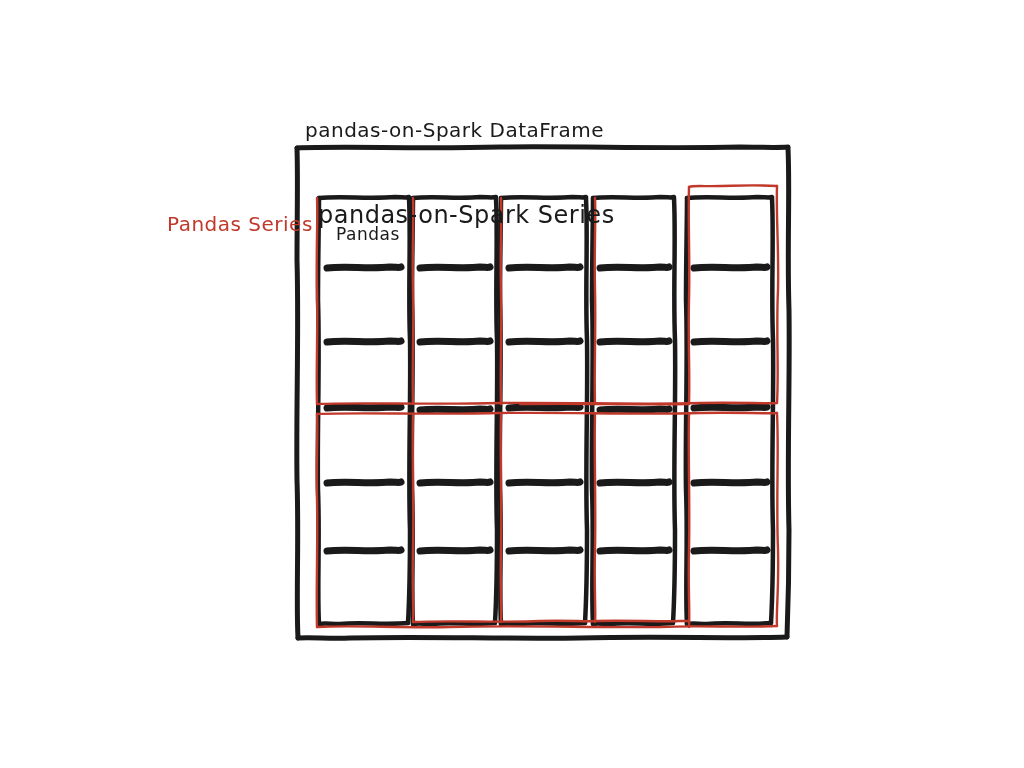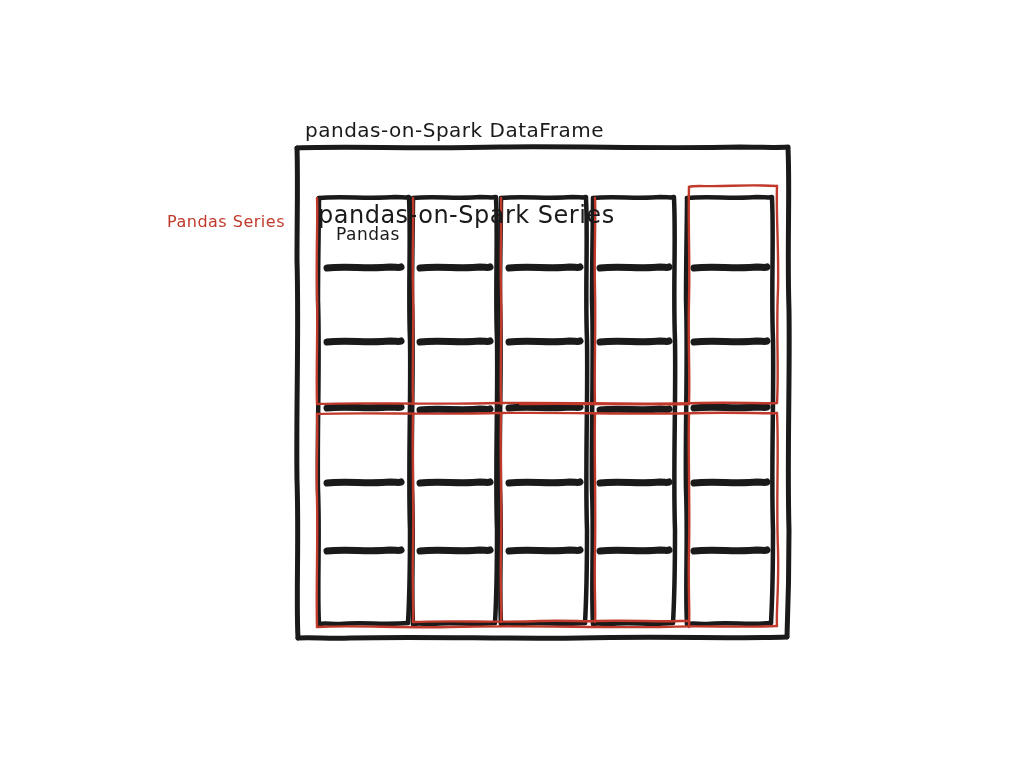--- a/index.html
+++ b/index.html
@@ -33,21 +33,21 @@
   }
   #series-title {
     left: 318px;
     top: 169px;
     font-size: 24px;
     margin-top: 32px;
   }
   #pandas-series-title {
     left: 167px;
     top: 212px;
-    font-size: 16px;
+    font-size: 20px;
   }
   #value-label {
     left: 336px;
     top: 224px;
     font-size: 17px;
   }
 
   
   #sketch {
     position: absolute;

